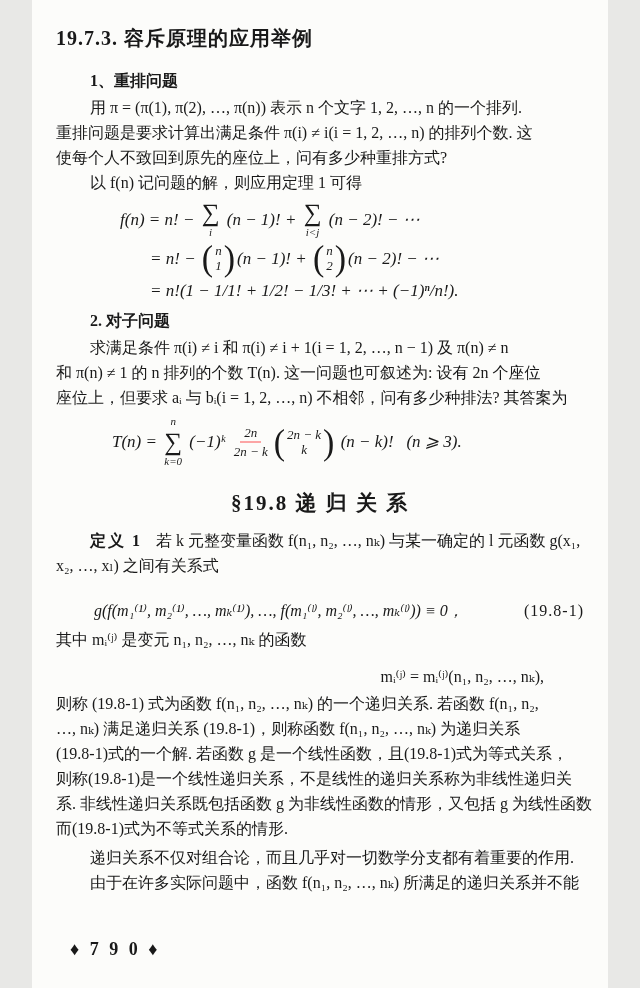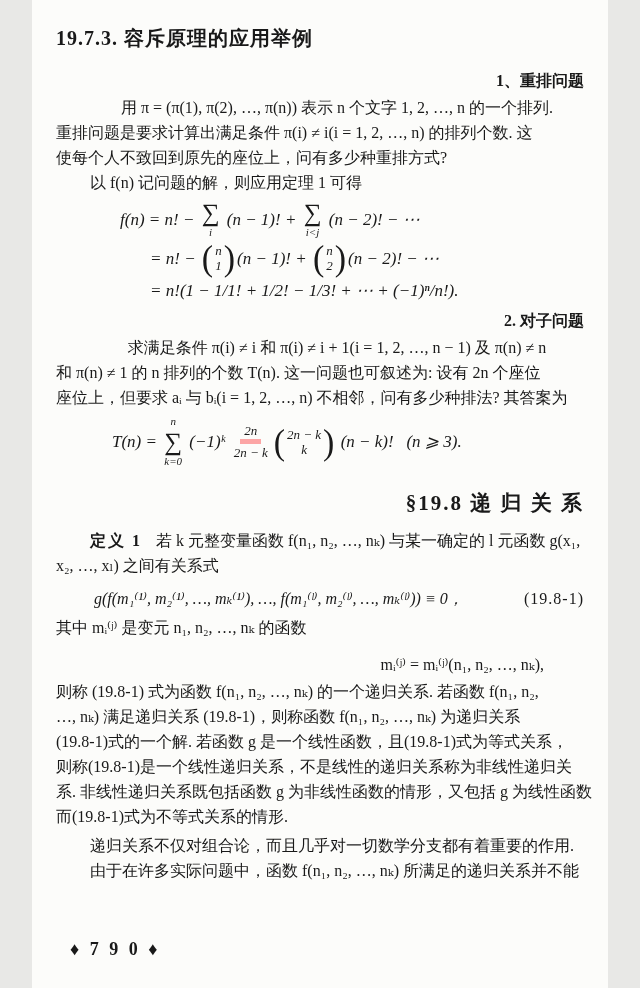--- a/index.html
+++ b/index.html
@@ -10,42 +10,42 @@
     background:#fcfcfa;
     color:#191919;
     font-family:"Liberation Serif","DejaVu Serif",serif;
     font-size:16px;
     line-height:25px;
     box-sizing:border-box;
     padding:20px 24px 0 24px;
     overflow:hidden;
   }
   .h1{font-size:20px;font-weight:bold;line-height:28px;margin:4px 0 16px 0;letter-spacing:1px;}
-  .h2{font-size:21px;font-weight:bold;text-align:right;margin:24px 0 12px 0;letter-spacing:2px;}
+  .h2{font-size:21px;font-weight:bold;text-align:center;margin:24px 0 12px 0;letter-spacing:2px;}
   .h3{font-size:19px;font-weight:bold;margin:8px 0 14px 0;letter-spacing:1px;}
-  .subt{font-weight:bold;padding-left:34px;margin:4px 0 2px 0;text-align:right;}
+  .subt{font-weight:bold;padding-left:34px;margin:4px 0 2px 0;}
   .tline{white-space:nowrap;}
   .ind1{text-indent:34px;}
-  .lines.fi > .tline:first-child{text-indent:34px;text-align:center;}
+  .lines.fi > .tline:first-child{text-indent:34px;}
   .fblock{margin:4px 0 4px 64px;}
   .frow{display:flex;align-items:center;font-style:italic;font-size:17px;margin:5px 0;white-space:nowrap;}
   .frow .fm{white-space:pre;}
   .frow.shift{margin-left:30px;}
   .trow{margin-left:56px;margin-top:6px;margin-bottom:8px;}
   .bigop{display:inline-flex;flex-direction:column;align-items:center;line-height:1;margin:0 3px;}
   .bigop .sig{font-size:25px;font-style:normal;}
   .bigop .lim{font-size:11px;line-height:11px;margin-top:2px;}
   .bigop .lim.top{margin:0 0 2px 0;}
   .binom{display:inline-flex;align-items:center;margin:0 2px;}
   .binom .bp{font-size:34px;font-weight:300;line-height:30px;transform:scaleY(1.08);font-style:normal;}
   .binom .stk{display:inline-flex;flex-direction:column;align-items:center;font-size:13px;line-height:15px;padding:0 2px;}
   .vfrac{display:inline-flex;flex-direction:column;align-items:center;font-size:13px;line-height:15px;margin:0 4px;}
-  .vfrac .t{border-bottom:5px solid #fca5a5;padding:0 4px 1px 4px;}
+  .vfrac .t{border-bottom:2px solid #fca5a5;padding:0 4px 1px 4px;}
   .vfrac .b{padding-top:1px;}
-  .grow{display:flex;align-items:flex-start;margin:8px 0 4px 38px;font-style:italic;font-size:16px;}
+  .grow{display:flex;align-items:flex-start;margin:20px 0 4px 38px;font-style:italic;font-size:16px;}
   .grow .ftag{margin-left:auto;font-style:normal;letter-spacing:1px;}
   .mrow{text-align:right;margin:12px 40px 2px 0;}
   .defline{display:block;}
   .defline .deflead{font-weight:bold;letter-spacing:2px;padding-left:34px;padding-right:14px;}
   .pnum{position:absolute;left:38px;bottom:26px;font-size:18px;font-weight:bold;letter-spacing:3px;}
   .gap-s{height:4px;}
 </style>
 </head>
 <body>
 

